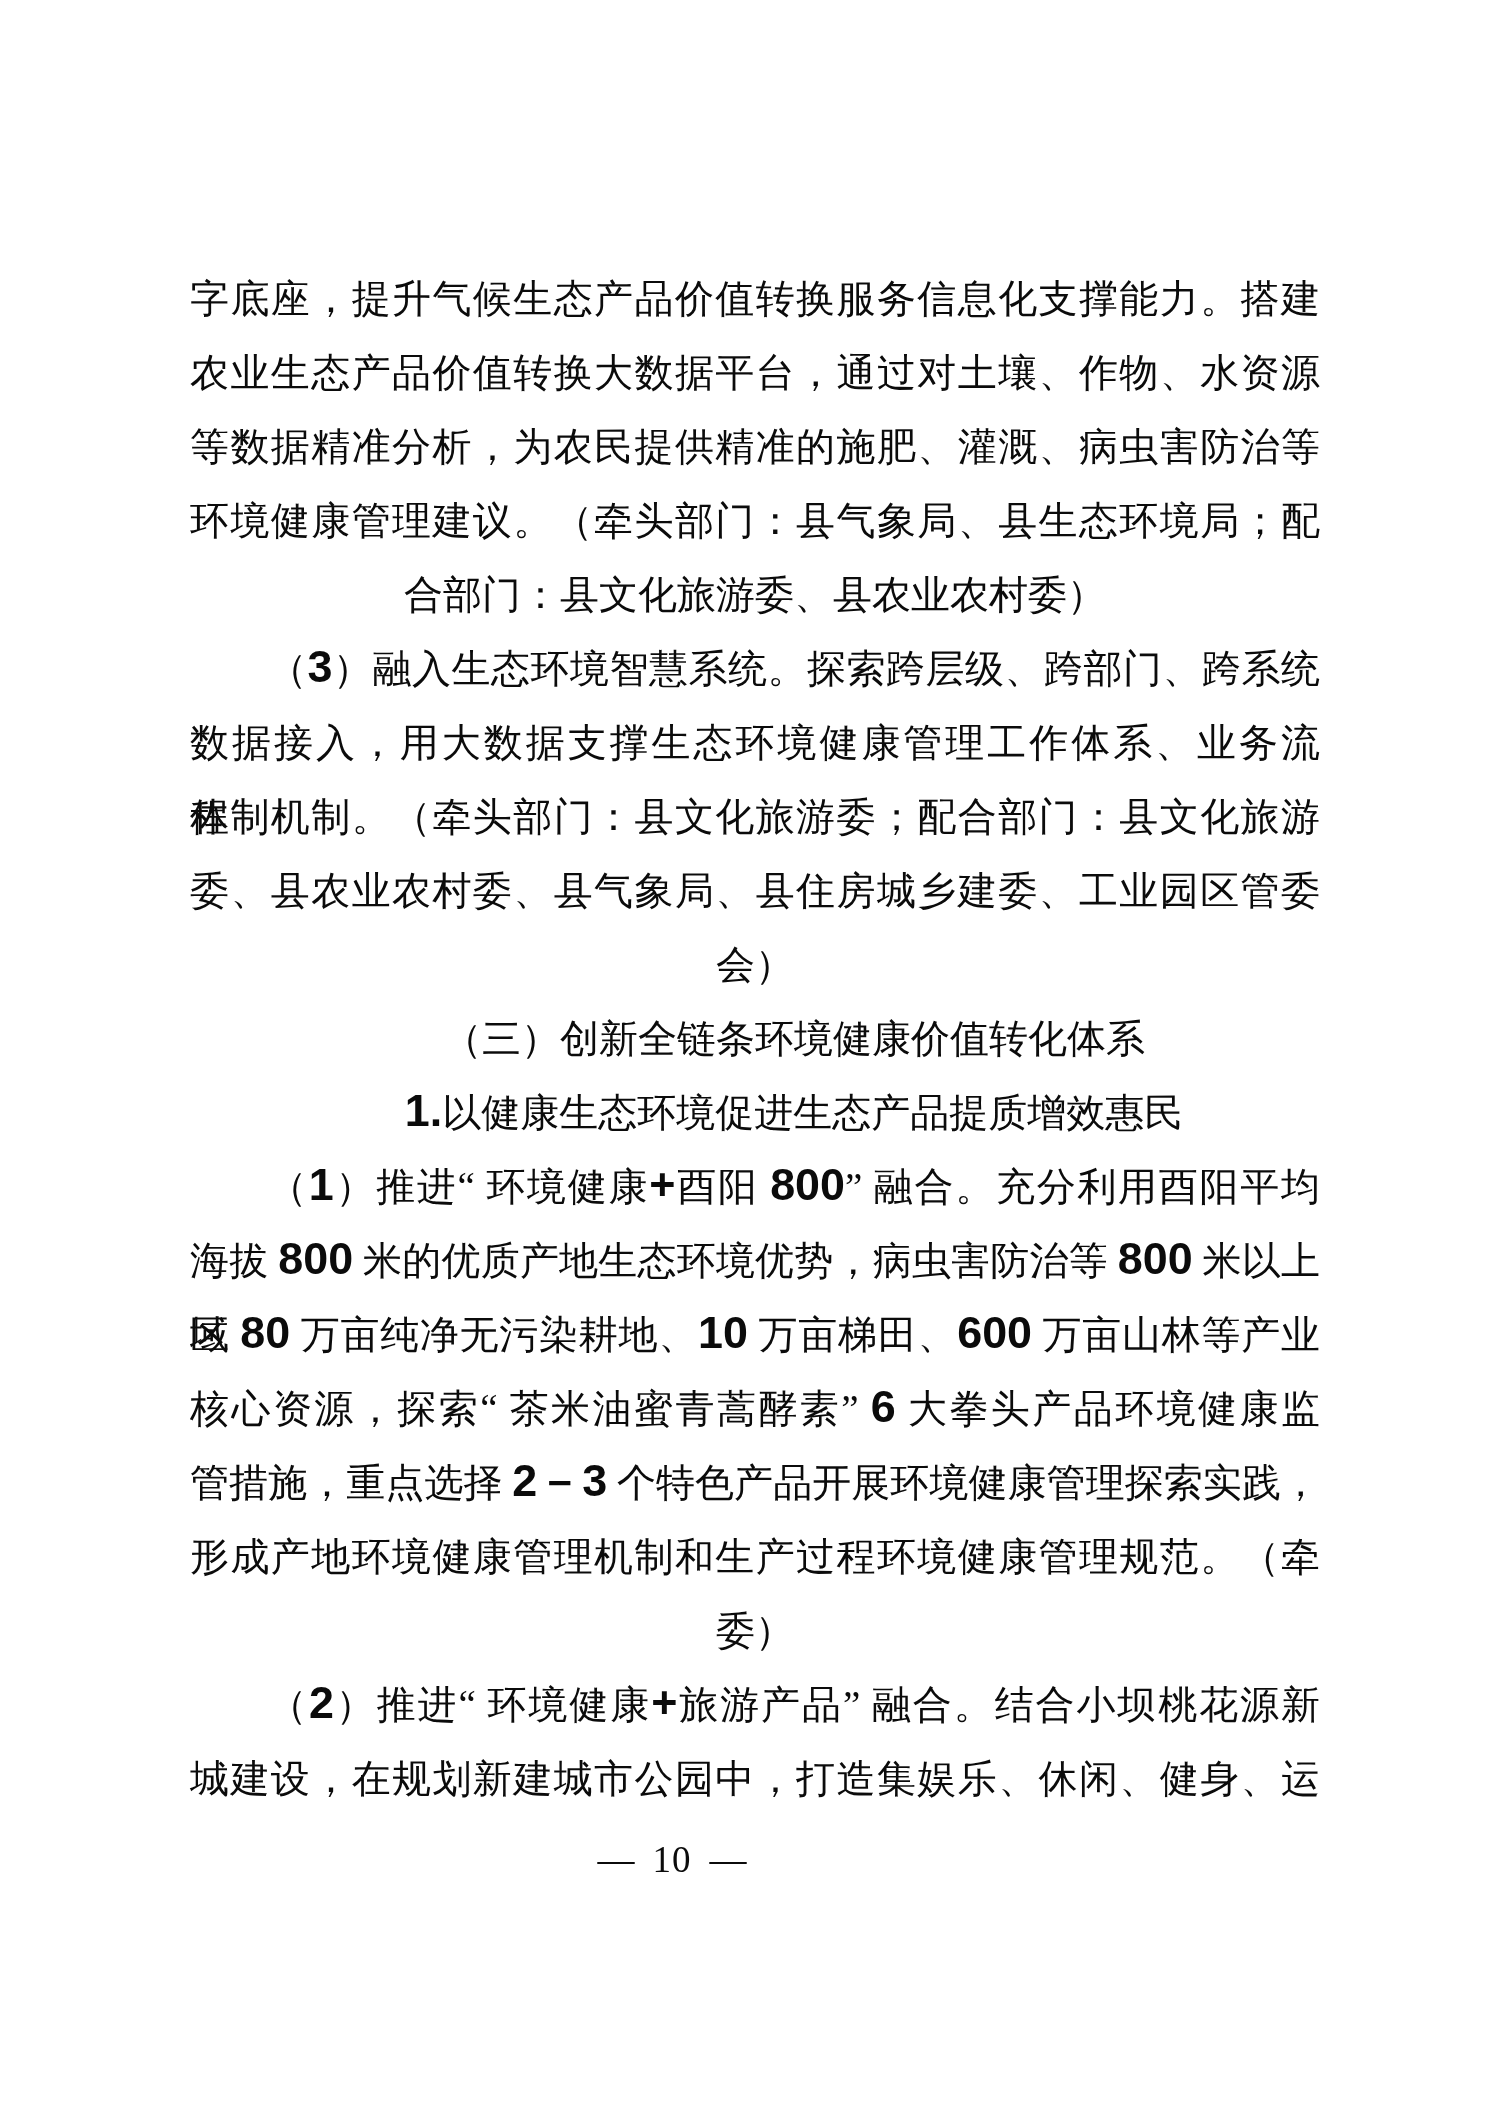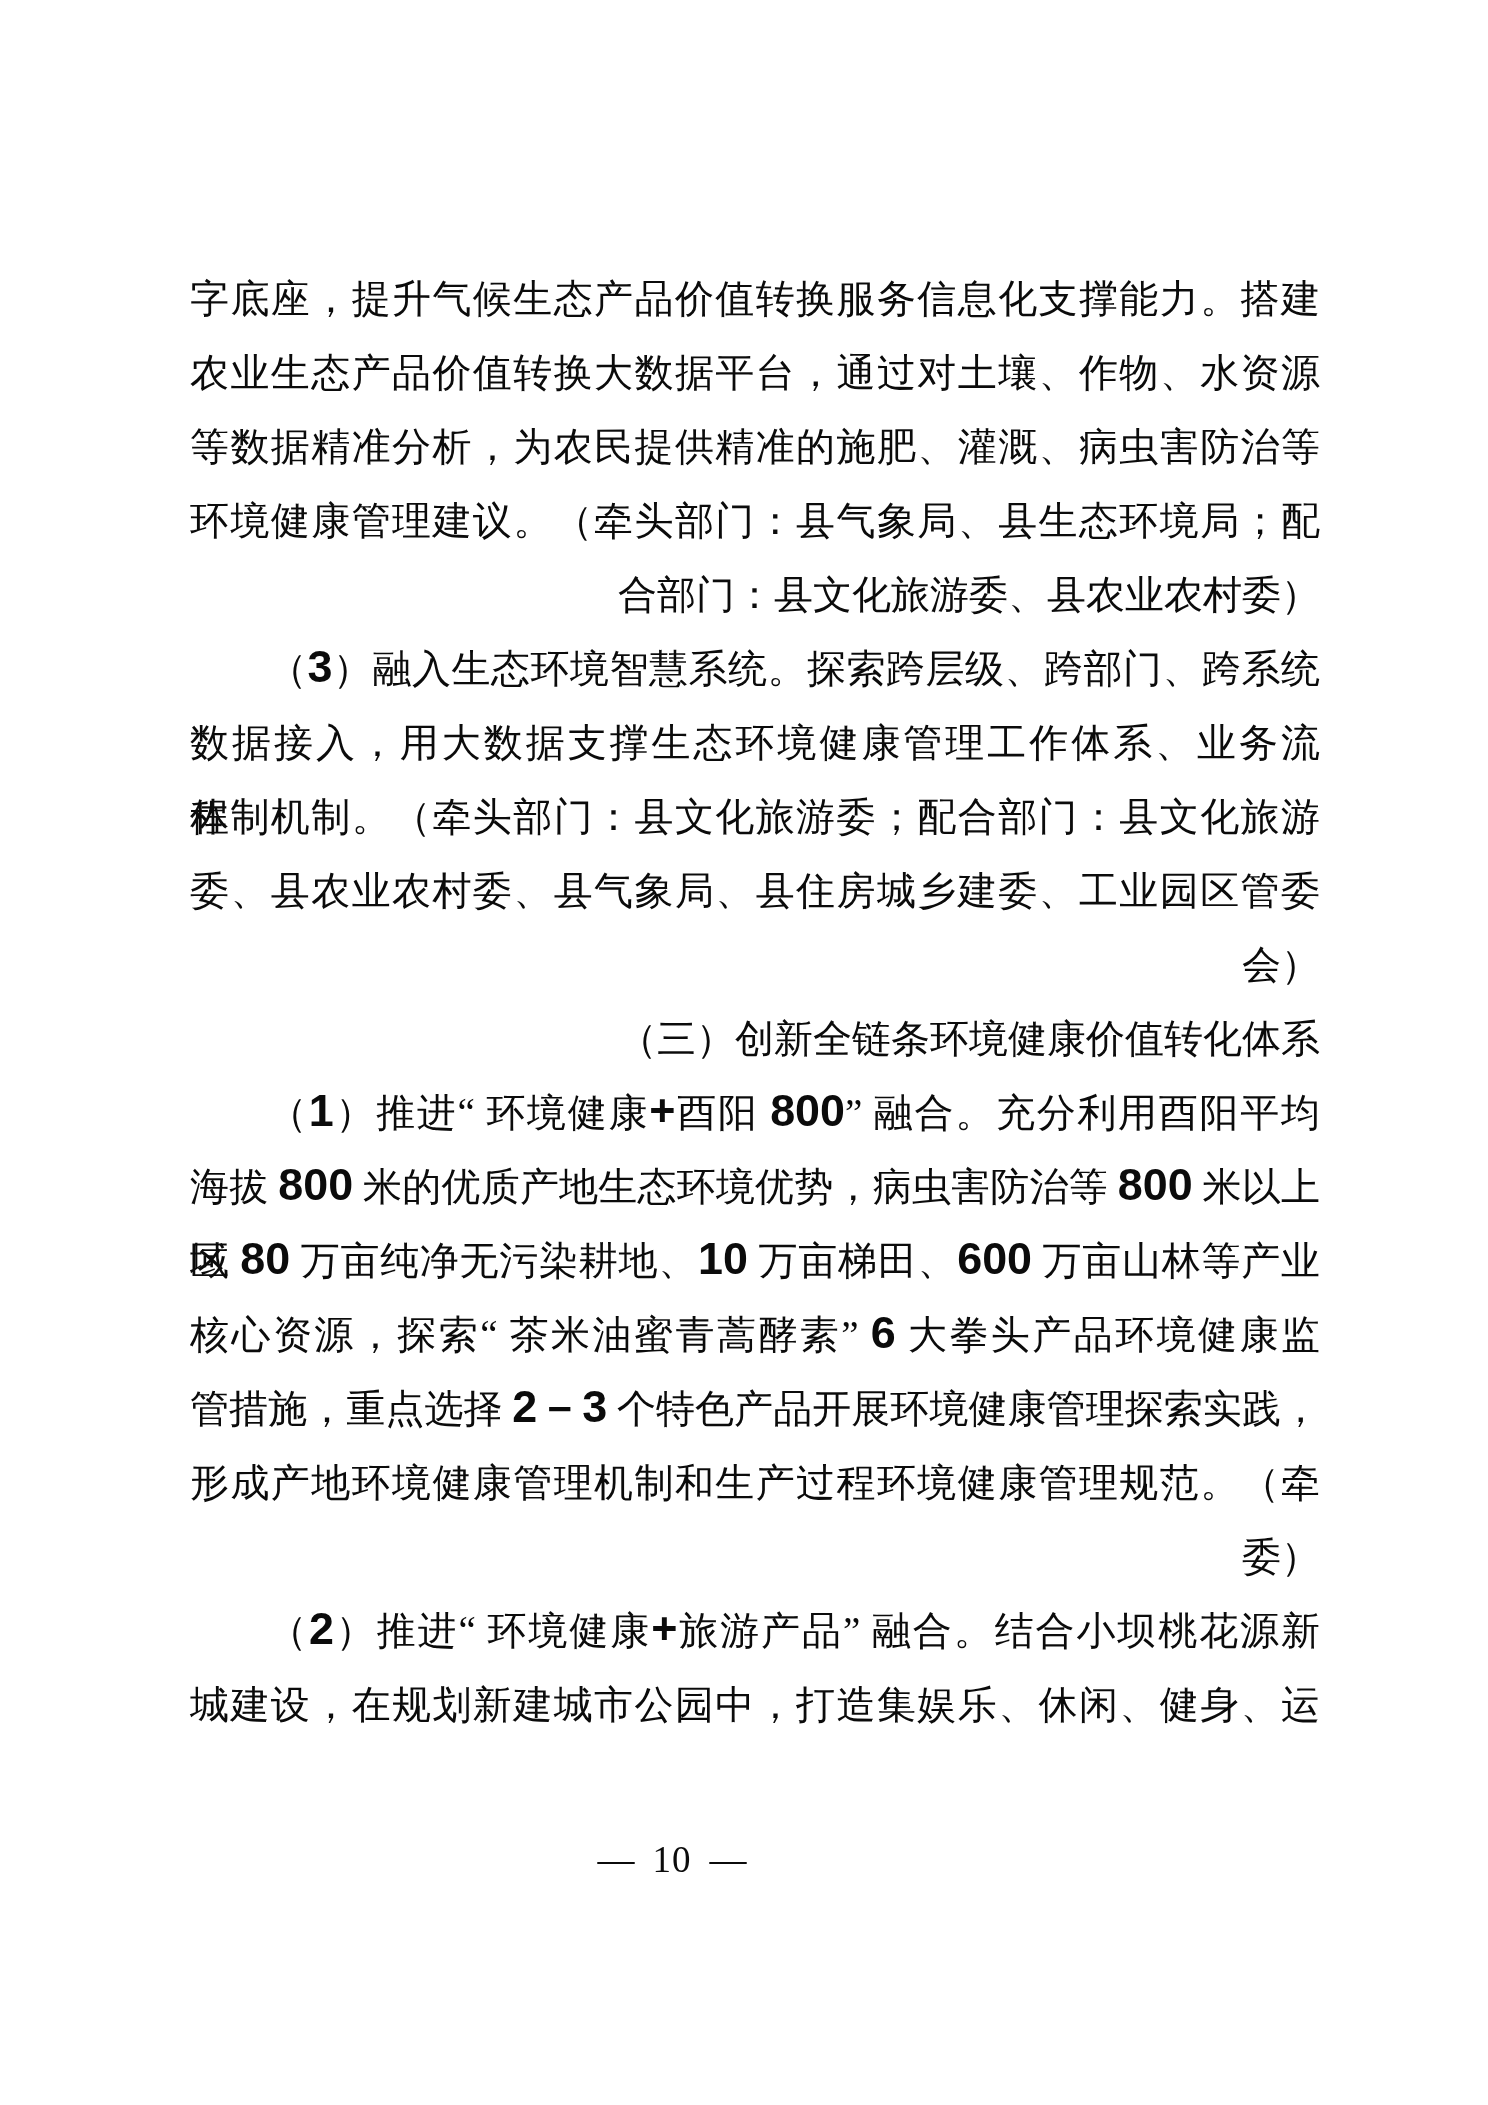--- a/index.html
+++ b/index.html
@@ -19,21 +19,21 @@
   .content {
     position: absolute;
     left: 190px;
     top: 262px;
     width: 1130px;
   }
   .line {
     font-size: 39px;
     line-height: 74px;
     height: 74px;
-    text-align: right;
+    text-align: center;
     white-space: nowrap;
     color: #0b0b0b;
   }
   .line.justify {
     white-space: normal;
     text-align: justify;
     text-align-last: justify;
   }
   .line.indent {
     text-indent: 2em;
@@ -76,20 +76,21 @@
         <div class="line justify"><span class="seg-cjk">农业生态产品价值转换大数据平台，通过对土壤、作物、水资源</span></div>
         <div class="line justify"><span class="seg-cjk">等数据精准分析，为农民提供精准的施肥、灌溉、病虫害防治等</span></div>
         <div class="line justify"><span class="seg-cjk">环境健康管理建议。（牵头部门：县气象局、县生态环境局；配</span></div>
         <div class="line"><span class="seg-cjk">合部门：县文化旅游委、县农业农村委）</span></div>
         <div class="line indent justify"><span class="seg-cjk">（</span><span class="seg-num">3</span><span class="seg-cjk">）融入生态环境智慧系统。探索跨层级、跨部门、跨系统</span></div>
         <div class="line justify"><span class="seg-cjk">数据接入，用大数据支撑生态环境健康管理工作体系、业务流程、</span></div>
         <div class="line justify"><span class="seg-cjk">体制机制。（牵头部门：县文化旅游委；配合部门：县文化旅游</span></div>
         <div class="line justify"><span class="seg-cjk">委、县农业农村委、县气象局、县住房城乡建委、工业园区管委</span></div>
         <div class="line"><span class="seg-cjk">会）</span></div>
         <div class="line indent"><span class="seg-cjk">（三）创新全链条环境健康价值转化体系</span></div>
+        <div class="line indent"><span class="seg-num">1.</span><span class="seg-cjk">以健康生态环境促进生态产品提质增效惠民</span></div>
         <div class="line indent justify"><span class="seg-cjk">（</span><span class="seg-num">1</span><span class="seg-cjk">）推进“ 环境健康</span><span class="seg-num">+</span><span class="seg-cjk">酉阳 </span><span class="seg-num">800</span><span class="seg-cjk">” 融合。充分利用酉阳平均</span></div>
         <div class="line justify"><span class="seg-cjk">海拔 </span><span class="seg-num">800</span><span class="seg-cjk"> 米的优质产地生态环境优势，病虫害防治等 </span><span class="seg-num">800</span><span class="seg-cjk"> 米以上区</span></div>
         <div class="line justify"><span class="seg-cjk">域 </span><span class="seg-num">80</span><span class="seg-cjk"> 万亩纯净无污染耕地、</span><span class="seg-num">10</span><span class="seg-cjk"> 万亩梯田、</span><span class="seg-num">600</span><span class="seg-cjk"> 万亩山林等产业</span></div>
         <div class="line justify"><span class="seg-cjk">核心资源，探索“ 茶米油蜜青蒿酵素” </span><span class="seg-num">6</span><span class="seg-cjk"> 大拳头产品环境健康监</span></div>
         <div class="line justify"><span class="seg-cjk">管措施，重点选择 </span><span class="seg-num">2－3</span><span class="seg-cjk"> 个特色产品开展环境健康管理探索实践，</span></div>
         <div class="line justify"><span class="seg-cjk">形成产地环境健康管理机制和生产过程环境健康管理规范。（牵</span></div>
         <div class="line"><span class="seg-cjk">委）</span></div>
         <div class="line indent justify"><span class="seg-cjk">（</span><span class="seg-num">2</span><span class="seg-cjk">）推进“ 环境健康</span><span class="seg-num">+</span><span class="seg-cjk">旅游产品” 融合。结合小坝桃花源新</span></div>
         <div class="line justify"><span class="seg-cjk">城建设，在规划新建城市公园中，打造集娱乐、休闲、健身、运</span></div>
       </div>

